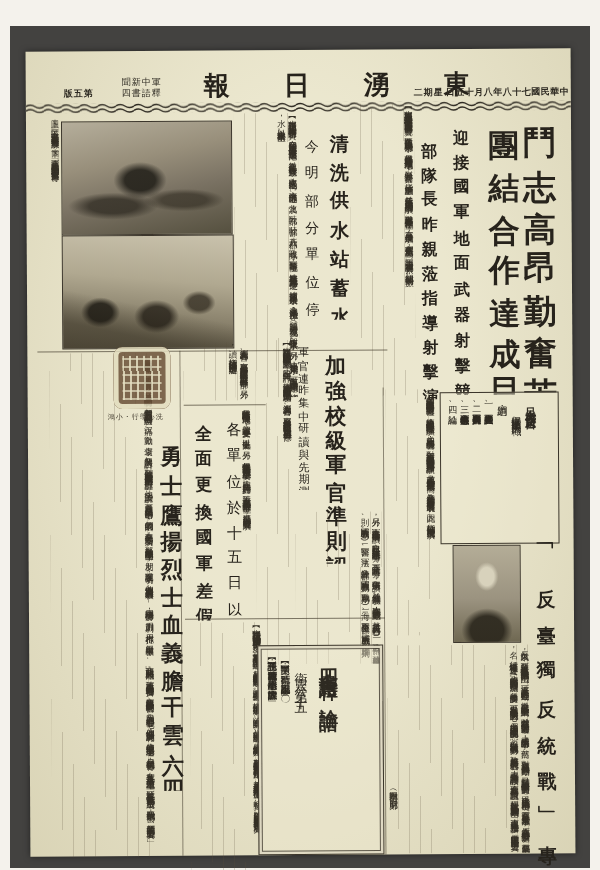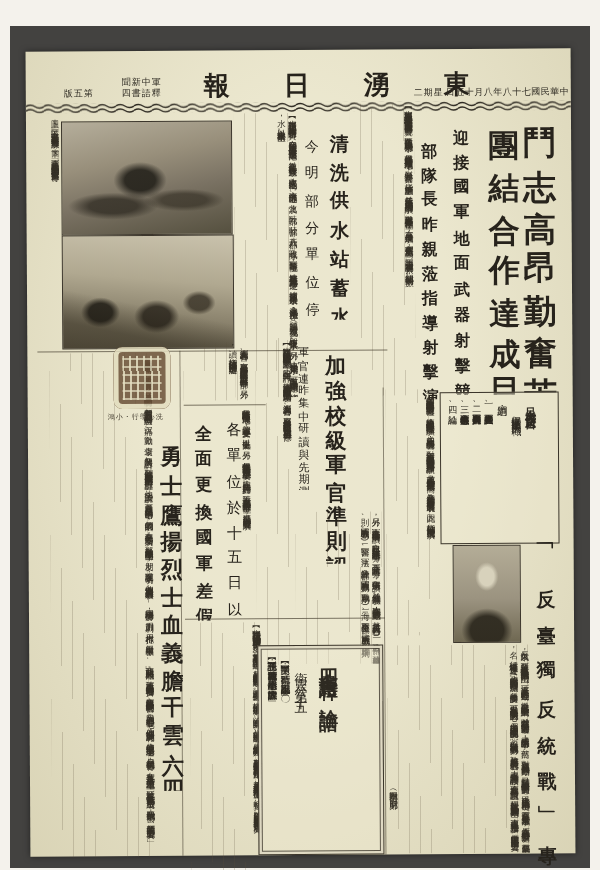--- a/index.html
+++ b/index.html
@@ -37,21 +37,21 @@
       linear-gradient(180deg,#b4ad97 0%,#9b9380 55%,#6f6852 100%);}
   .seal{position:absolute;border-radius:9px;background:#6b5138;
       box-shadow:inset 0 0 0 5px #e3ddbf, inset 0 0 0 8px rgba(107,81,56,.9);
       opacity:.85;}
   .seal::after{content:"";position:absolute;inset:9px;
       background:
         repeating-linear-gradient(90deg, rgba(227,221,191,.85) 0 2px, transparent 2px 7px),
         repeating-linear-gradient(0deg, rgba(227,221,191,.7) 0 2px, transparent 2px 8px);}
   .boxed{position:absolute;border:1px solid #3b352a;background:rgba(237,232,208,.45);}
   .stitched{box-shadow:inset 0 0 0 2.5px rgba(237,232,208,.9), inset 0 0 0 3.5px rgba(59,53,42,.8);}
-  .smalltext{font-size:9px;letter-spacing:1px;color:#2f2b23;}
+  .smalltext{font-size:9px;letter-spacing:1px;color:#2f2b23;font-weight:bold;}
   .wavy{position:absolute;left:0;width:100%;}
 </style>
 </head>
 <body>
 
 <div class="mat"></div>
 
 <div class="page">
 
   <div class="abs smalltext" style="left:38px;top:36px;">版五第</div>

